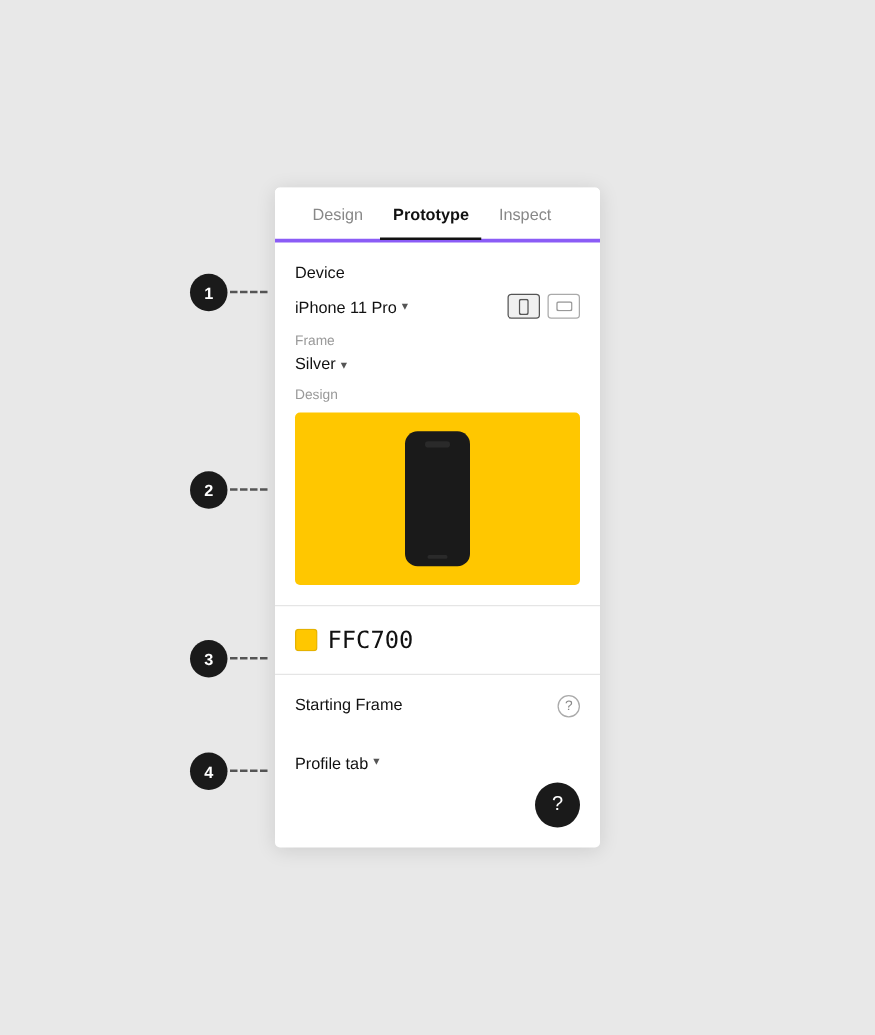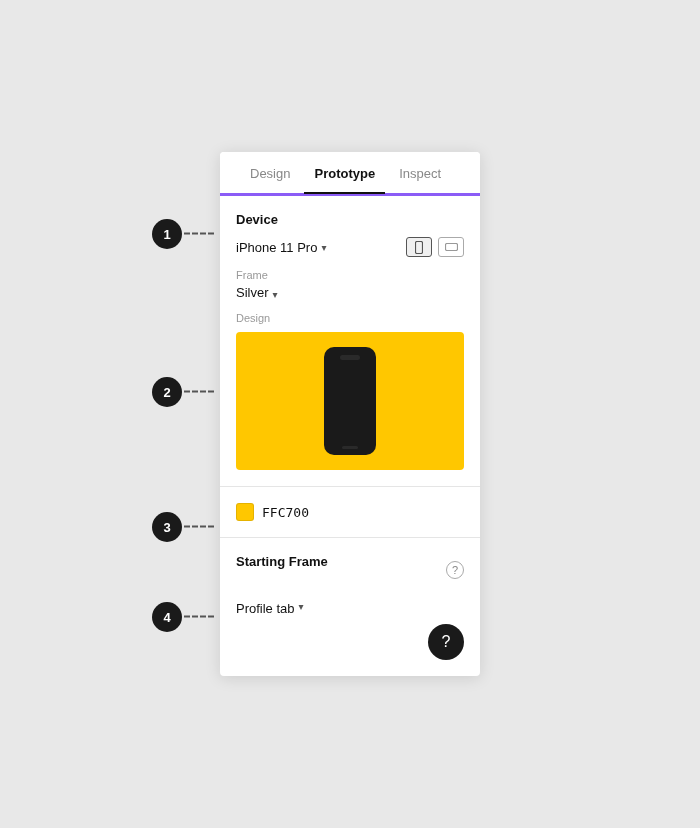--- a/index.html
+++ b/index.html
@@ -55,21 +55,21 @@
     .section {
       padding: 16px 16px;
       border-bottom: 1px solid #e5e5e5;
     }
     .section:last-child {
       border-bottom: none;
     }
 
     .section-title {
       font-size: 13px;
-      font-weight: 700;
+      font-weight: 400;
       color: #111;
       margin-bottom: 10px;
     }
 
     
     .device-row {
       display: flex;
       align-items: center;
       justify-content: space-between;
       margin-bottom: 12px;
@@ -187,29 +187,29 @@
       gap: 8px;
     }
     .color-swatch {
       width: 18px;
       height: 18px;
       border-radius: 3px;
       border: 1px solid rgba(0,0,0,0.1);
       flex-shrink: 0;
     }
     .color-value {
-      font-size: 13px;
+      font-size: 19px;
       color: #111;
       font-family: 'Menlo', monospace;
     }
 
     
     .starting-frame-header {
       display: flex;
-      align-items: flex-end;
+      align-items: flex-start;
       justify-content: space-between;
       margin-bottom: 22px;
     }
     .info-icon {
       width: 18px;
       height: 18px;
       border-radius: 50%;
       border: 1.5px solid #aaa;
       display: flex;
       align-items: center;

